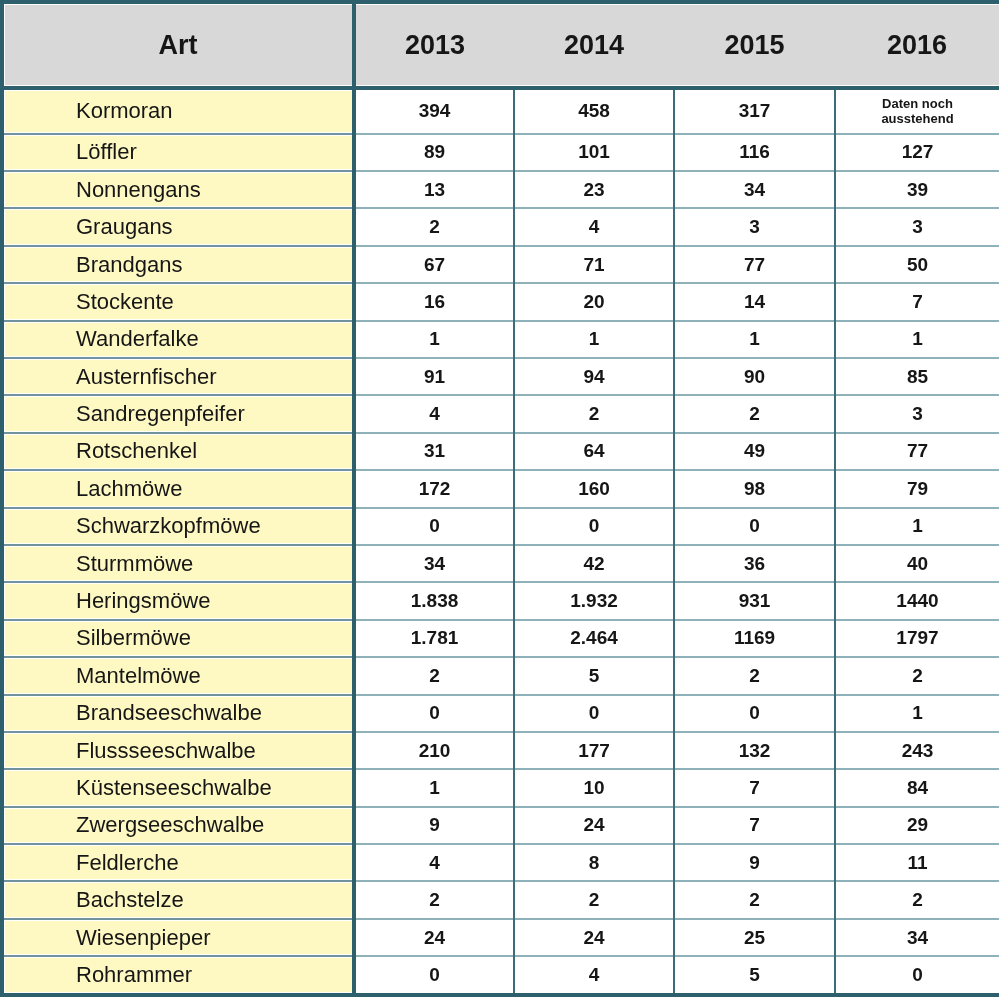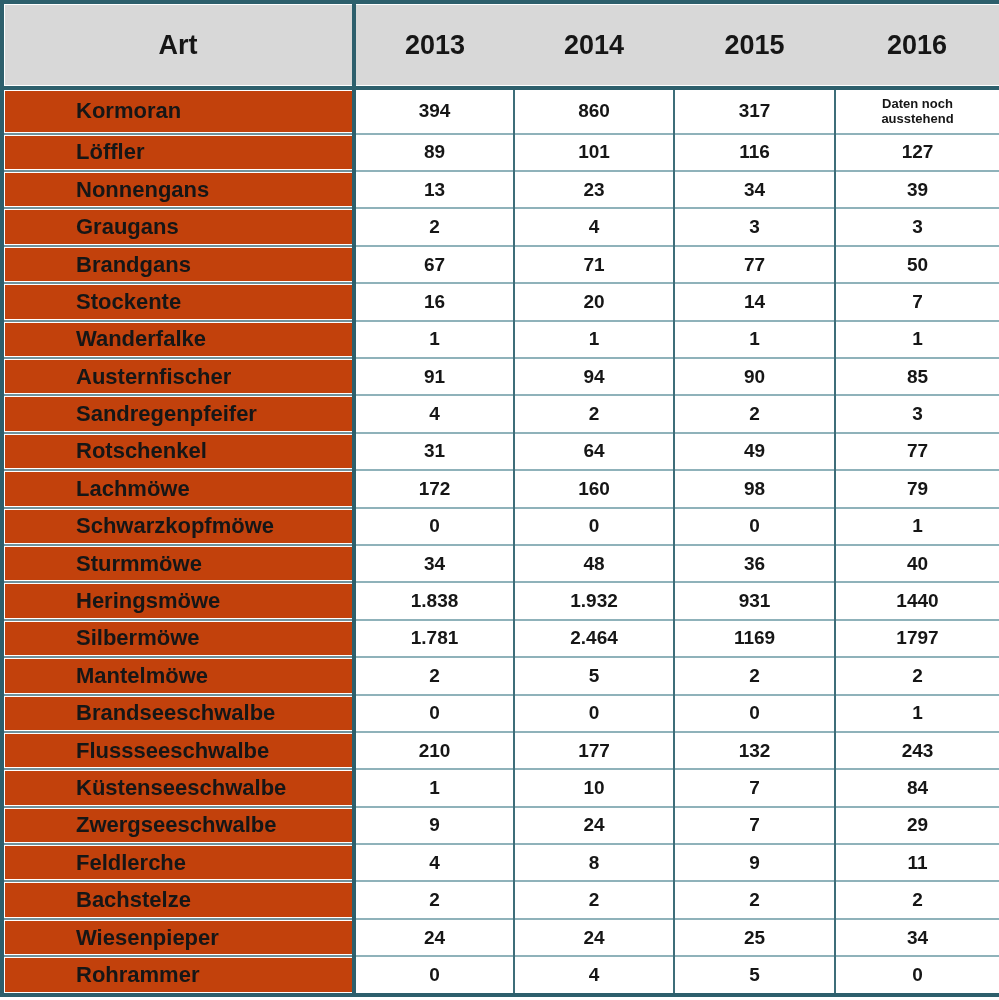--- a/index.html
+++ b/index.html
@@ -38,23 +38,23 @@
   th.art-col {
     border-right: 4px solid #2d5f6c;
     box-shadow: inset 0 -1px 0 #ffffff, inset 0 1px 0 #ffffff, inset 1px 0 0 #ffffff;
   }
   
   td {
     vertical-align: middle;
     padding: 0;
   }
   td.species {
-    background: #c2410c;
+    background: #fef9c3;
     color: #161616;
-    font-weight: bold;
+    font-weight: normal;
     font-size: 22px;
     text-align: left;
     padding-left: 72px;
     border-right: 4px solid #2d5f6c;
     border-top: 2px solid #71939d;
     box-shadow: inset 1px 0 0 #ffffff, inset 0 1px 0 #ffffff, inset 0 -1px 0 #ffffff;
   }
   td.value {
     background: #ffffff;
     color: #161616;
@@ -90,21 +90,21 @@
           <th>2013</th>
           <th>2014</th>
           <th>2015</th>
           <th>2016</th>
         </tr>
     </thead>
     <tbody>
         <tr>
           <td class="species">Kormoran</td>
           <td class="value">394</td>
-          <td class="value">860</td>
+          <td class="value">458</td>
           <td class="value">317</td>
           <td class="value note">Daten noch ausstehend</td>
         </tr>
         <tr>
           <td class="species">Löffler</td>
           <td class="value">89</td>
           <td class="value">101</td>
           <td class="value">116</td>
           <td class="value">127</td>
         </tr>
@@ -174,21 +174,21 @@
         <tr>
           <td class="species">Schwarzkopfmöwe</td>
           <td class="value">0</td>
           <td class="value">0</td>
           <td class="value">0</td>
           <td class="value">1</td>
         </tr>
         <tr>
           <td class="species">Sturmmöwe</td>
           <td class="value">34</td>
-          <td class="value">48</td>
+          <td class="value">42</td>
           <td class="value">36</td>
           <td class="value">40</td>
         </tr>
         <tr>
           <td class="species">Heringsmöwe</td>
           <td class="value">1.838</td>
           <td class="value">1.932</td>
           <td class="value">931</td>
           <td class="value">1440</td>
         </tr>

